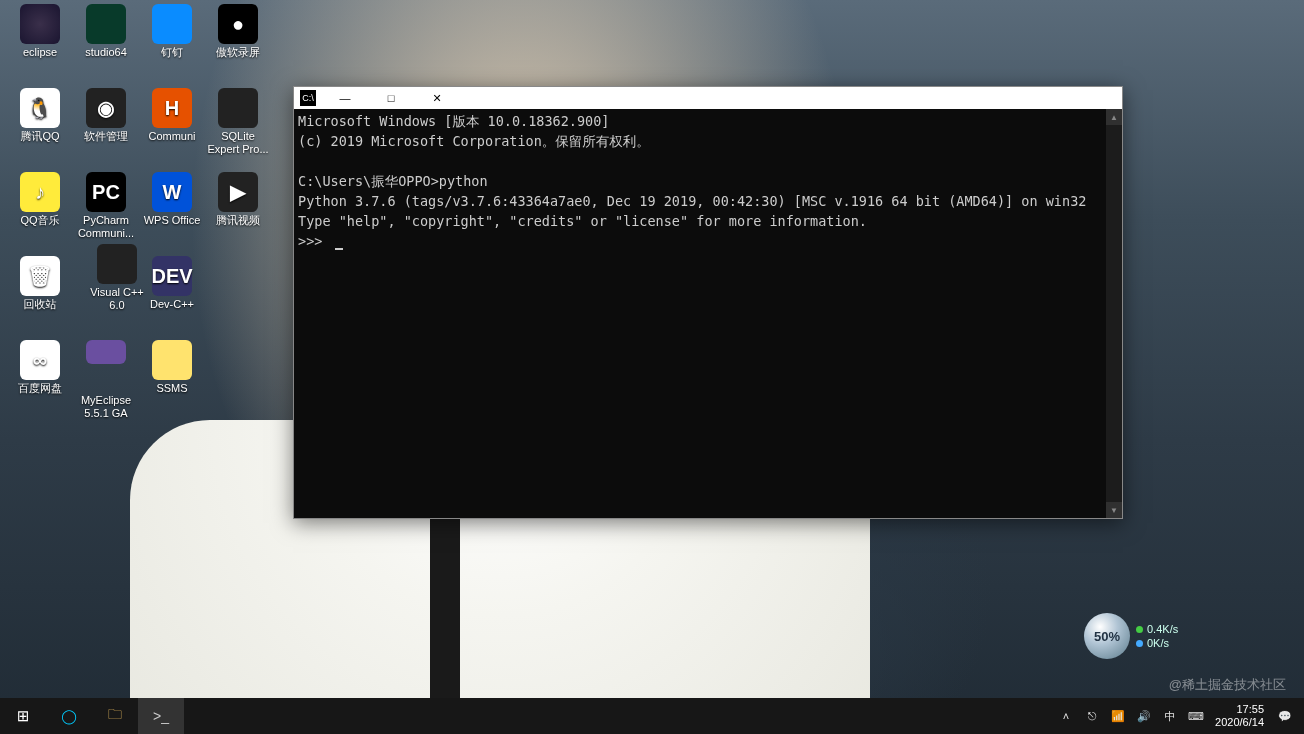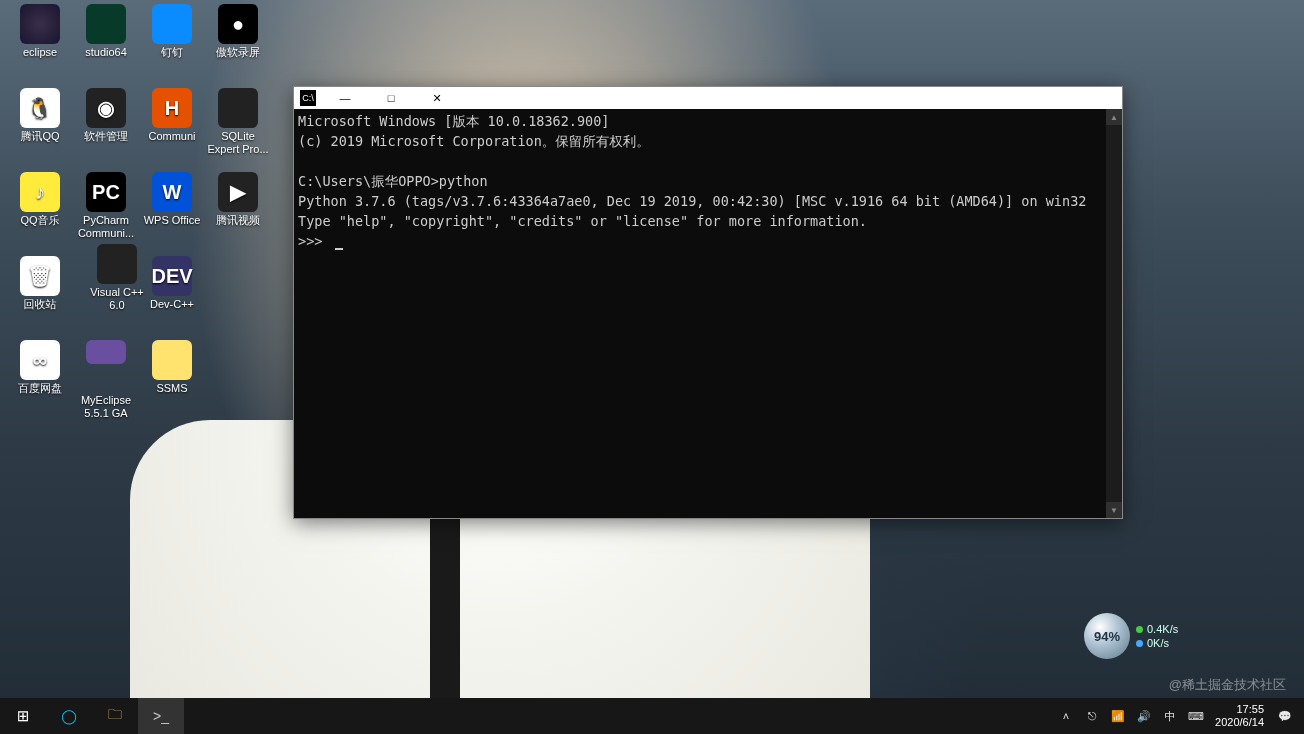--- a/index.html
+++ b/index.html
@@ -211,21 +211,21 @@
 Type "help", "copyright", "credits" or "license" for more information.
 &gt;&gt;&gt; <span class="cursor"></span></div>
     <div id="cmd-scroll">
       <div class="up">▲</div>
       <div class="dn">▼</div>
     </div>
   </div>
 </div>
 
 <div id="net-widget">
-  <div class="ball">94%</div>
+  <div class="ball">50%</div>
   <div class="stats">
     <div><span class="dot g"></span><span>0.4K/s</span></div>
     <div><span class="dot b"></span><span>0K/s</span></div>
   </div>
 </div>
 
 <div id="wm1">@稀土掘金技术社区</div>
 <div id="blog-url">https://blog.csdn.net/qq_42257666</div>
 
 <div id="taskbar">

